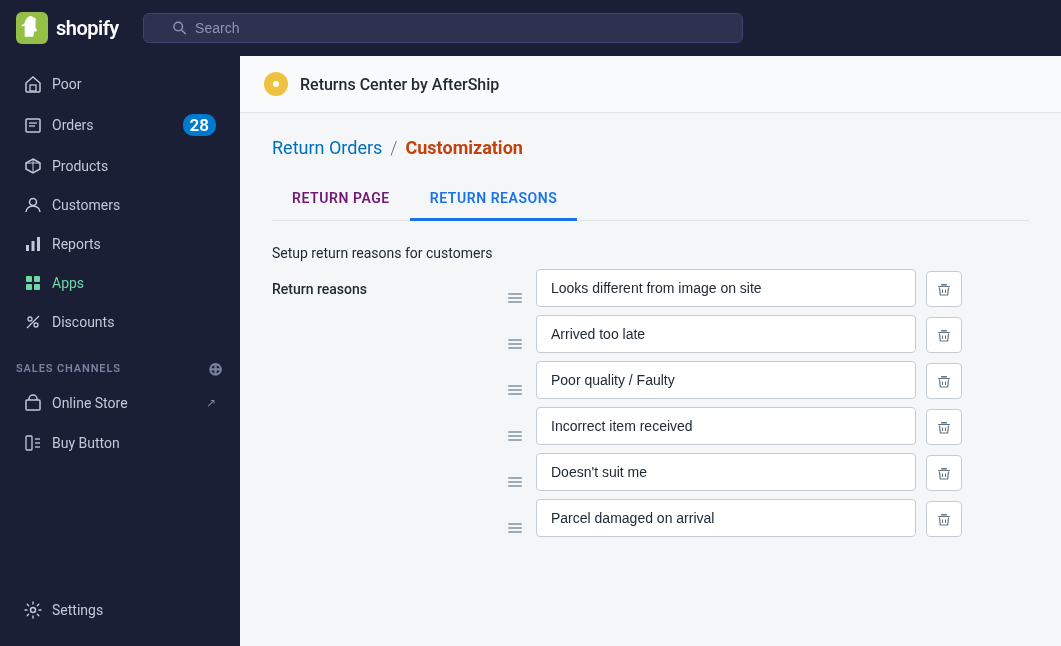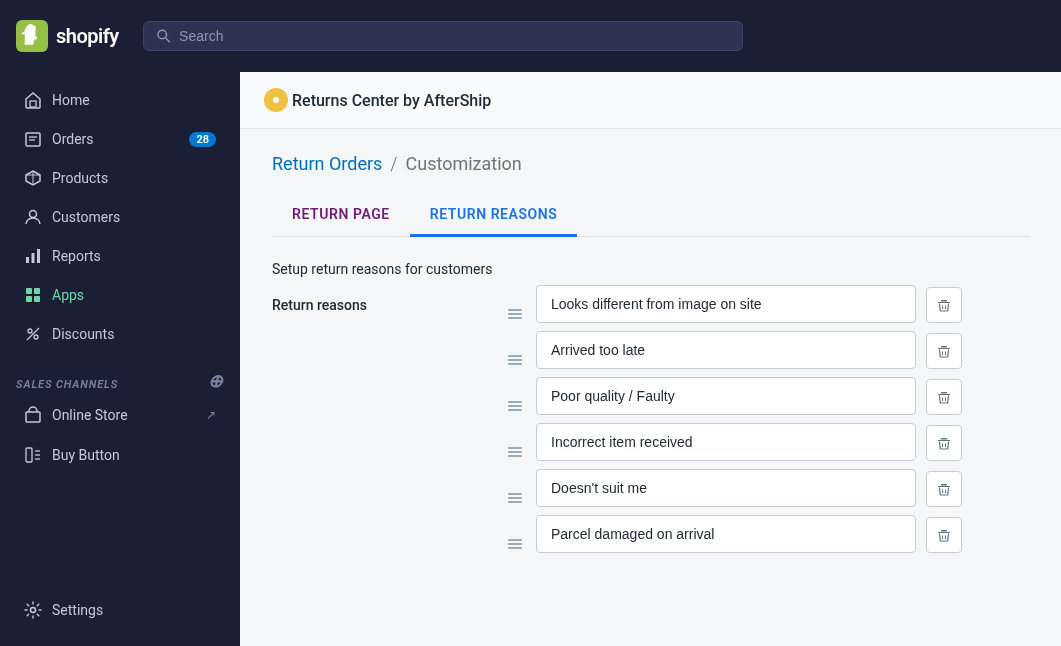--- a/index.html
+++ b/index.html
@@ -1,21 +1,21 @@
 <!DOCTYPE html>
 <html><head>
   <meta charset="utf-8">
   <style>
     * { box-sizing: border-box; margin: 0; padding: 0; }
     body { font-family: -apple-system, BlinkMacSystemFont, 'Segoe UI', Roboto, sans-serif; display: flex; flex-direction: column; height: 646px; width: 1061px; overflow: hidden; }
 
     
     .topbar {
       background: #1a1f36;
-      height: 72px;
+      height: 56px;
       display: flex;
       align-items: center;
       padding: 0 16px;
       flex-shrink: 0;
     }
     .logo-area {
       display: flex;
       align-items: center;
       gap: 8px;
       margin-right: 24px;
@@ -29,21 +29,21 @@
       font-size: 20px;
       font-weight: 600;
       letter-spacing: -0.5px;
     }
     .search-bar {
       background: #2d3250;
       border: 1px solid #3d4270;
       border-radius: 6px;
       display: flex;
       align-items: center;
-      padding: 6px 12px;
+      padding: 6px 28px;
       gap: 8px;
       flex: 1;
       max-width: 600px;
       justify-content: center;
     }
     .search-bar input {
       background: transparent;
       border: none;
       outline: none;
       color: #aab;
@@ -80,21 +80,21 @@
       border-radius: 6px;
       margin: 1px 8px;
       position: relative;
       text-decoration: none;
     }
     .nav-item .nav-label { flex: 1; }
     .badge {
       background: #007ace;
       color: #fff;
       border-radius: 10px;
-      font-size: 11px;
+      font-size: 17px;
       font-weight: 600;
       padding: 1px 7px;
       min-width: 20px;
       text-align: center;
     }
     .nav-icon {
       width: 18px;
       height: 18px;
       display: flex;
       align-items: center;
@@ -105,23 +105,22 @@
     .nav-item.apps-item .nav-icon { color: #6fd7a4; }
 
     .section-label {
       color: #7b82a0;
       font-size: 11px;
       font-weight: 600;
       letter-spacing: 0.08em;
       text-transform: uppercase;
       padding: 16px 16px 4px;
       display: flex;
-      align-items: flex-end;
+      align-items: center;
       justify-content: space-between;
-      font-style: italic;
     }
     .section-label .add-icon {
       cursor: pointer;
       color: #7b82a0;
       font-size: 18px;
     }
 
     .settings-item {
       display: flex;
       align-items: center;
@@ -149,21 +148,21 @@
       flex-direction: column;
     }
 
     
     .app-header {
       background: #f9fafb;
       border-bottom: 1px solid #dfe3e8;
       padding: 16px 24px;
       display: flex;
       align-items: center;
-      gap: 4px;
+      gap: 12px;
     }
     .app-header-icon {
       width: 24px;
       height: 24px;
       border-radius: 50%;
       background: #f0c040;
       display: flex;
       align-items: center;
       justify-content: center;
       font-size: 12px;
@@ -190,22 +189,22 @@
     .breadcrumb-link {
       color: #006fbb;
       font-weight: 400;
       cursor: pointer;
     }
     .breadcrumb-sep {
       color: #637381;
       font-weight: 300;
     }
     .breadcrumb-current {
-      color: #737373;
-      font-weight: 400;
+      color: #c2410c;
+      font-weight: 700;
     }
 
     
     .tabs {
       display: flex;
       border-bottom: 1px solid #dfe3e8;
       margin-bottom: 24px;
     }
     .tab {
       padding: 12px 20px;
@@ -327,21 +326,21 @@
 
     <div style="padding-top: 8px;">
 
       <div class="nav-item">
         <span class="nav-icon">
           <svg width="18" height="18" viewBox="0 0 18 18" fill="none">
               <path d="M2 8l7-6 7 6v8a1 1 0 01-1 1H3a1 1 0 01-1-1V8z" stroke="#c4c8d8" stroke-width="1.5" fill="none"></path>
               <rect x="6" y="10" width="6" height="6" fill="none" stroke="#c4c8d8" stroke-width="1.3"></rect>
             </svg>
         </span>
-        <span class="nav-label">Home</span>
+        <span class="nav-label">Poor</span>
       </div>
 
       <div class="nav-item">
         <span class="nav-icon">
           <svg width="18" height="18" viewBox="0 0 18 18" fill="none">
               <rect x="2" y="3" width="14" height="13" rx="1" stroke="#c4c8d8" stroke-width="1.5"></rect>
               <line x1="5" y1="7" x2="13" y2="7" stroke="#c4c8d8" stroke-width="1.3"></line>
               <line x1="5" y1="10" x2="11" y2="10" stroke="#c4c8d8" stroke-width="1.3"></line>
             </svg>
         </span>

